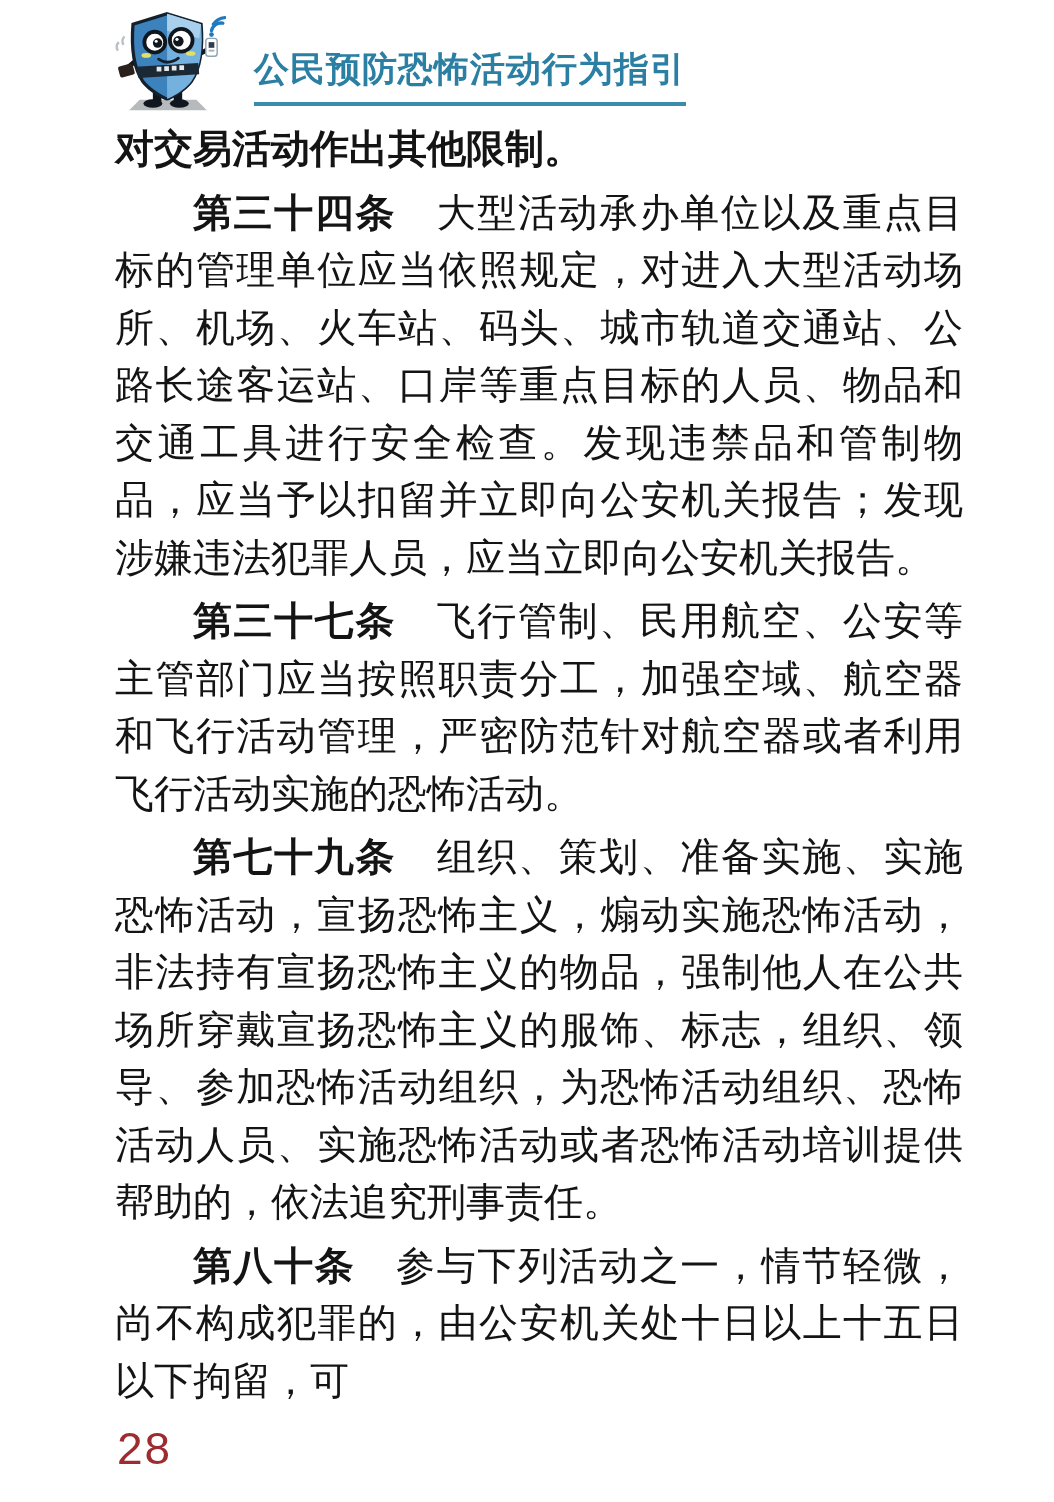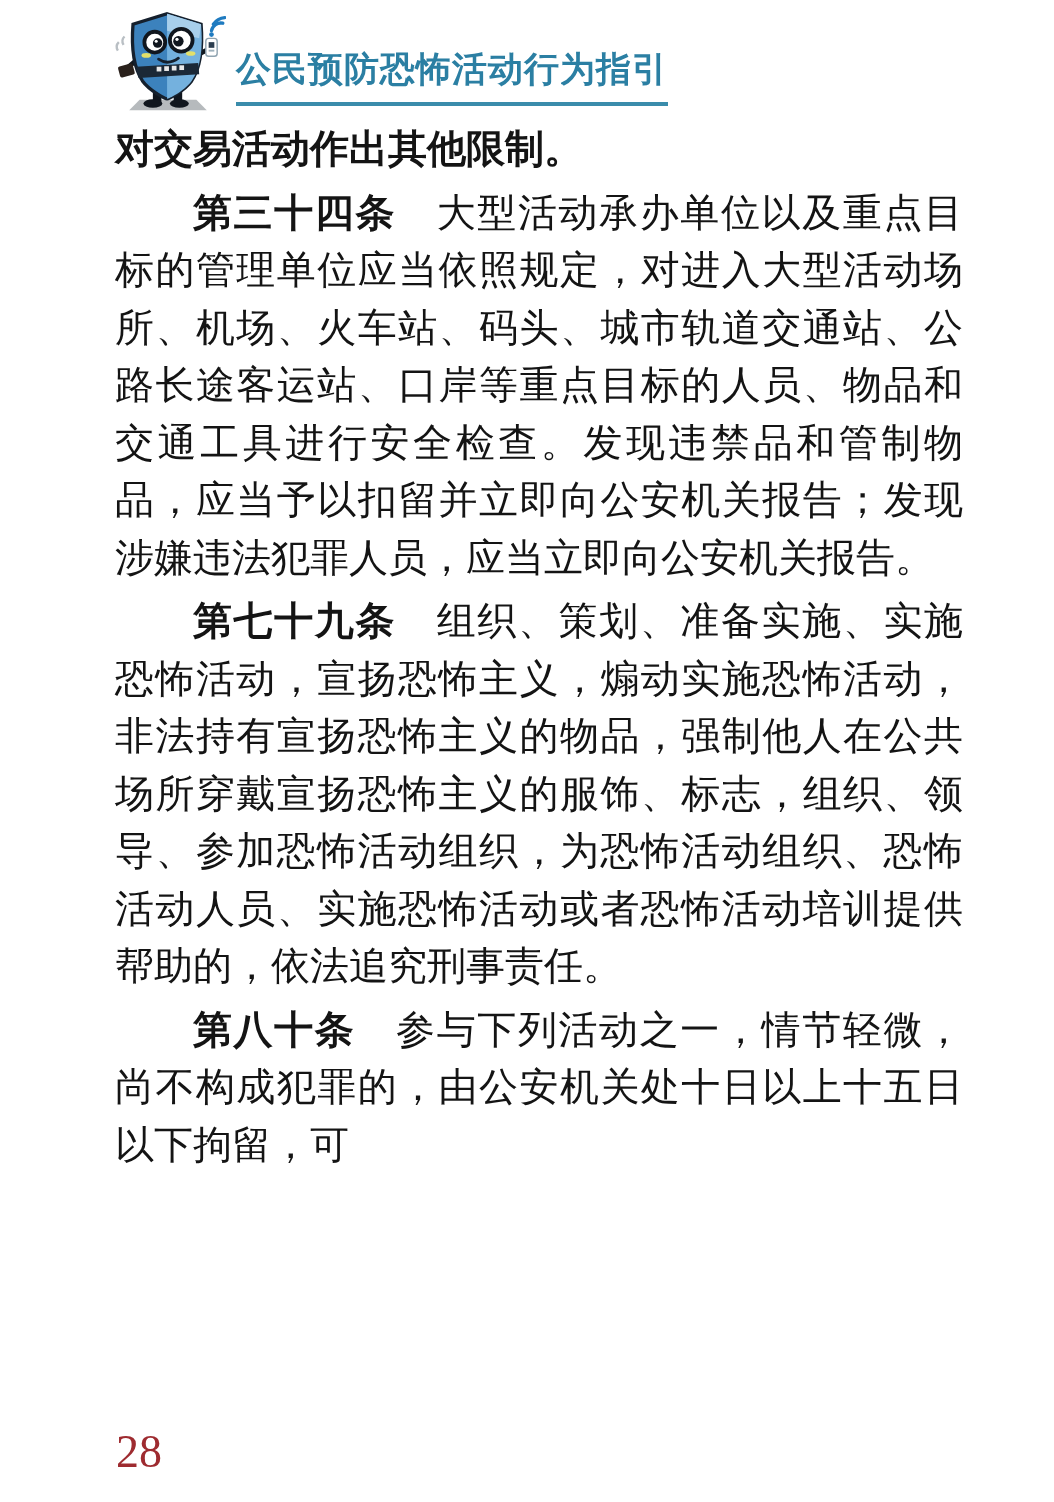--- a/index.html
+++ b/index.html
@@ -10,21 +10,21 @@
     overflow:hidden;
     font-family:"DejaVu Serif", serif;
   }
   
   .header{
     position:absolute;top:10px;left:110px;
     display:flex;align-items:flex-end;
   }
   .mascot{width:116px;height:104px;flex:0 0 auto;}
   .title-wrap{
-    margin-left:10px;margin-bottom:8px;
+    margin-left:28px;margin-bottom:8px;
     padding-bottom:9px;
     border-bottom:4px solid #3a8cab;
     display:inline-block;
   }
   .title{
     font-family:"DejaVu Sans", sans-serif;
     font-weight:700;
     font-size:35px;
     letter-spacing:1px;
     color:#2b7fa3;
@@ -42,21 +42,21 @@
   }
   .content p{margin:0 0 6px 0;text-indent:2em;}
   .content p.no-indent{text-indent:0;font-weight:bold;}
   .term{
     font-family:"DejaVu Sans", sans-serif;
     font-weight:700;
   }
   
   .page-number{
     position:absolute;left:116px;bottom:24px;
-    font-family:Liberation Serif, serif;
+    font-family:Liberation Mono, monospace;
     font-size:46px;
     font-weight:500;
     color:#9e2b30;
   }
 </style>
 </head>
 <body>
 
 <div class="page">
 
@@ -110,19 +110,20 @@
       <circle cx="106" cy="26" r="2.5" fill="#1f7bc0"></circle>
     </svg>
     <div class="title-wrap">
       <span class="title">公民预防恐怖活动行为指引</span>
     </div>
   </div>
 
   <div class="content">
     <p class="no-indent"><span class="term"></span><span>对交易活动作出其他限制。</span></p>
     <p><span class="term">第三十四条</span><span>　大型活动承办单位以及重点目标的管理单位应当依照规定，对进入大型活动场所、机场、火车站、码头、城市轨道交通站、公路长途客运站、口岸等重点目标的人员、物品和交通工具进行安全检查。发现违禁品和管制物品，应当予以扣留并立即向公安机关报告；发现涉嫌违法犯罪人员，应当立即向公安机关报告。</span></p>
+    <p><span class="term">第三十七条</span><span>　飞行管制、民用航空、公安等主管部门应当按照职责分工，加强空域、航空器和飞行活动管理，严密防范针对航空器或者利用飞行活动实施的恐怖活动。</span></p>
     <p><span class="term">第七十九条</span><span>　组织、策划、准备实施、实施恐怖活动，宣扬恐怖主义，煽动实施恐怖活动，非法持有宣扬恐怖主义的物品，强制他人在公共场所穿戴宣扬恐怖主义的服饰、标志，组织、领导、参加恐怖活动组织，为恐怖活动组织、恐怖活动人员、实施恐怖活动或者恐怖活动培训提供帮助的，依法追究刑事责任。</span></p>
     <p><span class="term">第八十条</span><span>　参与下列活动之一，情节轻微，尚不构成犯罪的，由公安机关处十日以上十五日以下拘留，可</span></p>
   </div>
 
   <div class="page-number">28</div>
 
 </div>
 
 </body></html>

